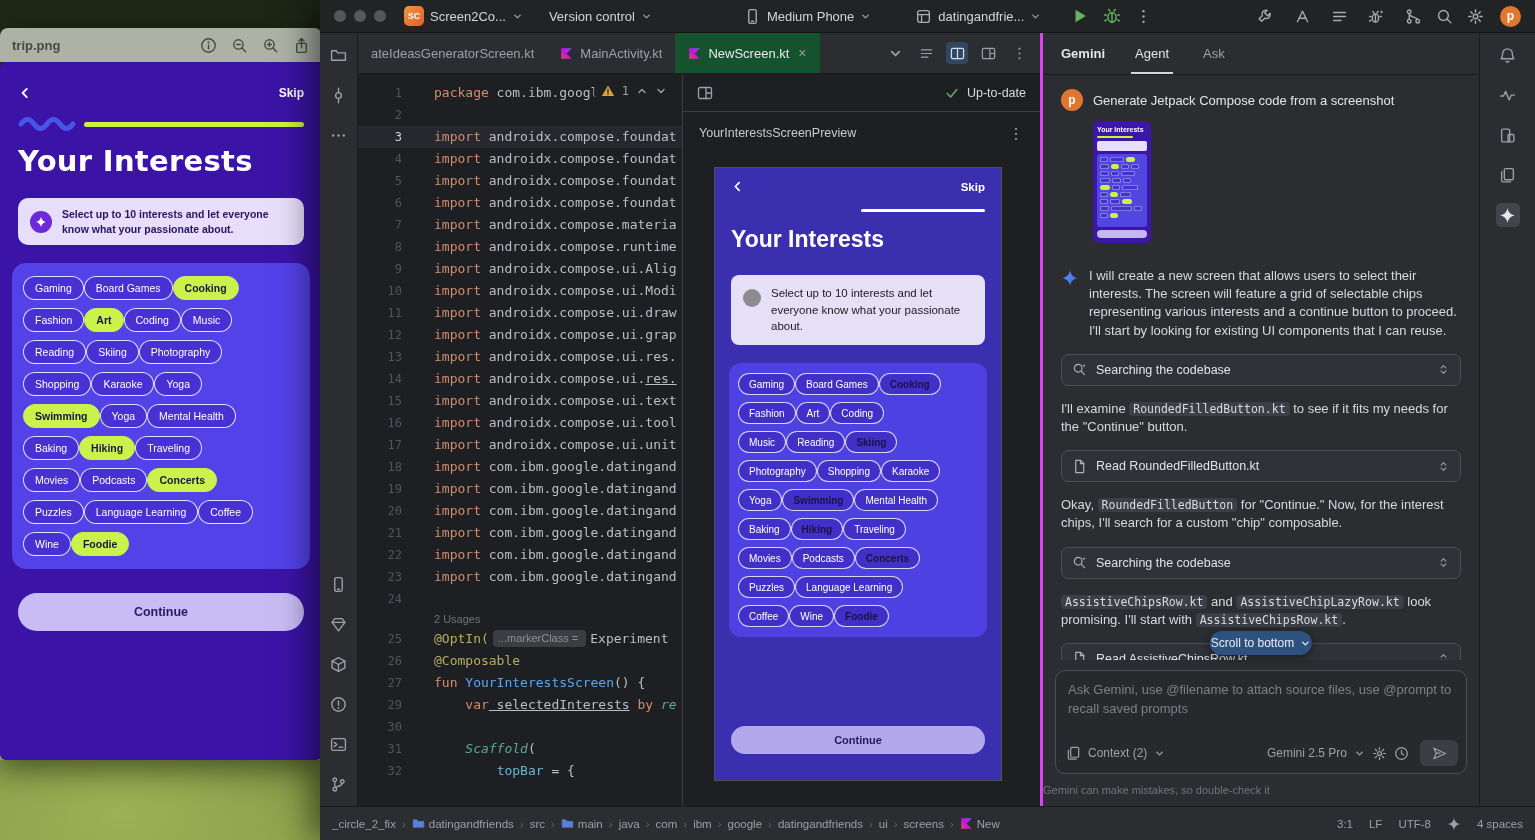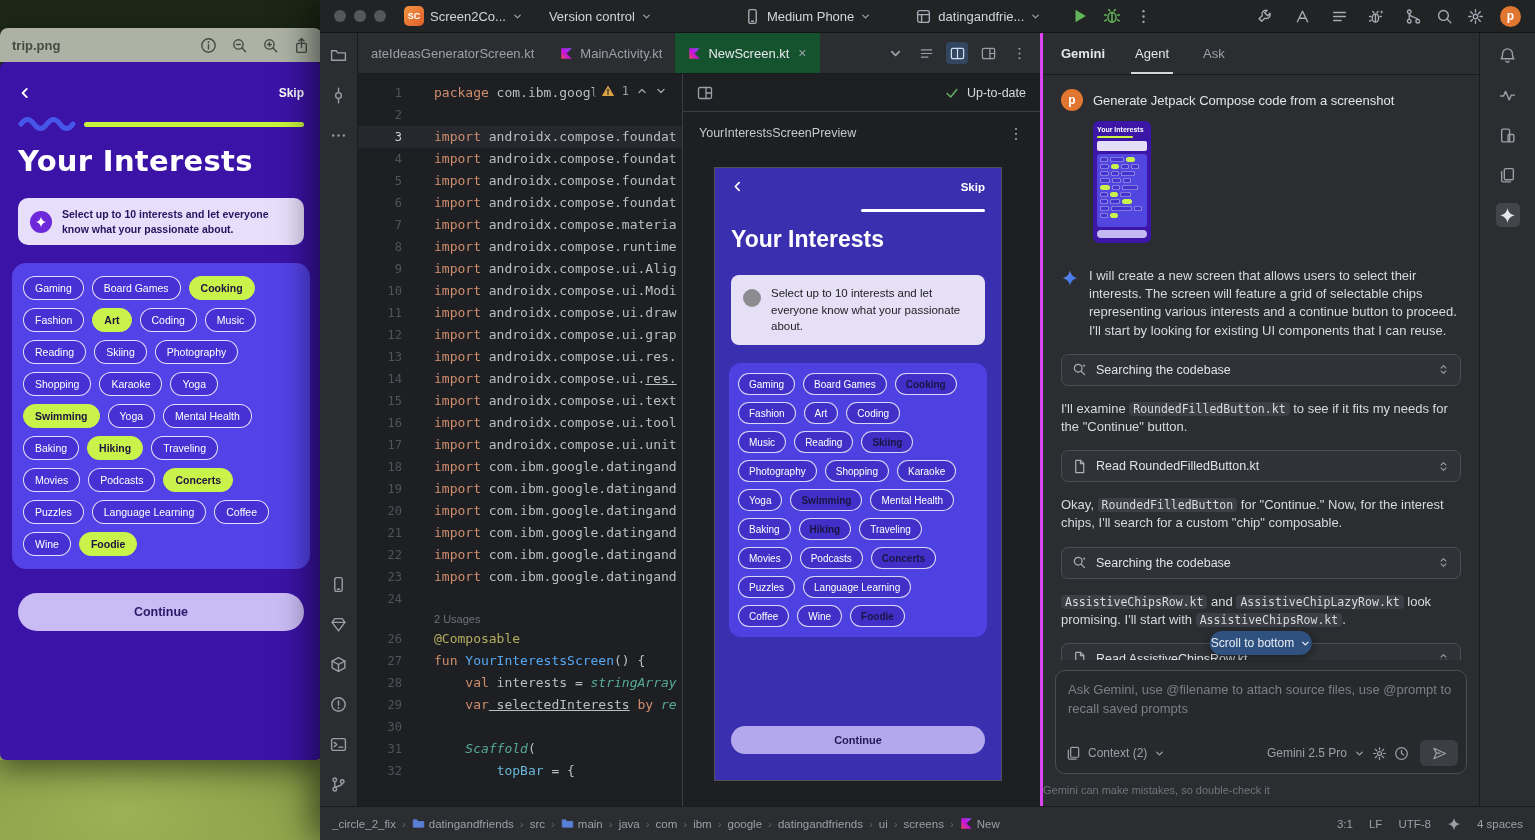--- a/index.html
+++ b/index.html
@@ -24,21 +24,21 @@
 .m-back svg{width:14px;height:14px}
 .m-skip{color:#fff;font-size:12px;font-weight:600}
 .m-progress{margin-top:16px;display:flex;align-items:center;gap:8px}
 .m-bar{flex:1;height:5px;background:#c7f43c;border-radius:3px}
 .m-title{margin-top:12px;color:#fff;font-family:"DejaVu Sans",sans-serif;font-weight:800;font-size:29px;letter-spacing:.3px}
 .m-card{margin-top:20px;background:#e7defb;border-radius:10px;padding:9px 12px;display:flex;gap:10px;align-items:center}
 .m-card-icon{width:22px;height:22px;border-radius:50%;background:#6d28d9;color:#fff;display:flex;align-items:center;justify-content:center;flex:none}
 .m-card-icon svg{width:12px;height:12px}
 .m-card-text{font-size:10.5px;color:#27135e;line-height:1.4;font-weight:600}
 .m-chips{margin:18px -6px 0;background:#5342e8;border-radius:14px;padding:13px 11px;display:flex;flex-direction:column;gap:8px}
-.chip-row{display:flex;gap:8px}
+.chip-row{display:flex;}
 .chip{height:24px;display:inline-flex;align-items:center;padding:0 11px;border-radius:12px;background:#4730d4;border:1px solid rgba(255,255,255,.85);color:#fff;font-size:10.5px;white-space:nowrap}
 .chip-sel{background:#c9f24b;border-color:#c9f24b;color:#1b1340;font-weight:700}
 .m-continue{margin-top:24px;height:38px;border-radius:19px;background:#c9bcf5;color:#2a1769;font-weight:700;font-size:12.5px;display:flex;align-items:center;justify-content:center}
 
 
 .ide{position:absolute;left:320px;top:0;width:1215px;height:840px;background:#2b2d30;box-shadow:-10px 0 30px rgba(0,0,0,.5)}
 .titlebar{height:33px;background:#212325;border-bottom:1px solid #141517;display:flex;align-items:center;padding:0 14px;color:#d2d5da}
 .traffic{display:flex;gap:8px;margin-right:18px}
 .traffic i{width:12px;height:12px;border-radius:50%;background:#55575a}
 .tb-group{display:flex;align-items:center;gap:6px;cursor:default}
@@ -555,23 +555,23 @@
               <div class="code-line"><span class="ln">16</span><span class="code-text"><span class="tok-kw">import</span><span class="tok-txt"> androidx.compose.ui.tool</span></span></div>
               <div class="code-line"><span class="ln">17</span><span class="code-text"><span class="tok-kw">import</span><span class="tok-txt"> androidx.compose.ui.unit</span></span></div>
               <div class="code-line"><span class="ln">18</span><span class="code-text"><span class="tok-kw">import</span><span class="tok-txt"> com.ibm.google.datingand</span></span></div>
               <div class="code-line"><span class="ln">19</span><span class="code-text"><span class="tok-kw">import</span><span class="tok-txt"> com.ibm.google.datingand</span></span></div>
               <div class="code-line"><span class="ln">20</span><span class="code-text"><span class="tok-kw">import</span><span class="tok-txt"> com.ibm.google.datingand</span></span></div>
               <div class="code-line"><span class="ln">21</span><span class="code-text"><span class="tok-kw">import</span><span class="tok-txt"> com.ibm.google.datingand</span></span></div>
               <div class="code-line"><span class="ln">22</span><span class="code-text"><span class="tok-kw">import</span><span class="tok-txt"> com.ibm.google.datingand</span></span></div>
               <div class="code-line"><span class="ln">23</span><span class="code-text"><span class="tok-kw">import</span><span class="tok-txt"> com.ibm.google.datingand</span></span></div>
               <div class="code-line"><span class="ln">24</span><span class="code-text"></span></div>
               <div class="inlay-line">2 Usages</div>
+              <div class="code-line"><span class="ln">25</span><span class="code-text"><span class="tok-ann">@OptIn(</span><span class="tok-hint">...markerClass = </span><span class="tok-txt">Experiment</span></span></div>
               <div class="code-line"><span class="ln">26</span><span class="code-text"><span class="tok-ann">@Composable</span></span></div>
               <div class="code-line"><span class="ln">27</span><span class="code-text"><span class="tok-kw">fun</span><span class="tok-fn"> YourInterestsScreen</span><span class="tok-txt">() {</span></span></div>
-              <div class="code-line"><span class="ln">28</span><span class="code-text"><span class="tok-txt">    </span><span class="tok-kw">val</span><span class="tok-txt"> interests = </span><span class="tok-call">stringArray</span></span></div>
               <div class="code-line"><span class="ln">29</span><span class="code-text"><span class="tok-txt">    </span><span class="tok-kw">var</span><span class="tok-und"> selectedInterests</span><span class="tok-txt"> </span><span class="tok-kw">by</span><span class="tok-call"> re</span></span></div>
               <div class="code-line"><span class="ln">30</span><span class="code-text"></span></div>
               <div class="code-line"><span class="ln">31</span><span class="code-text"><span class="tok-txt">    </span><span class="tok-call">Scaffold</span><span class="tok-txt">(</span></span></div>
               <div class="code-line"><span class="ln">32</span><span class="code-text"><span class="tok-txt">        </span><span class="tok-narg">topBar</span><span class="tok-txt"> = {</span></span></div>
             </div>
           <div class="inspect-widget">
             <span class="w-ic">
                 <svg viewBox="0 0 16 16">
                   <path d="M8 1.8 15 13.8H1z" fill="#d9a343"></path>
                   <path d="M8 6v4" stroke="#1e1f22" stroke-width="1.4" stroke-linecap="round"></path>

